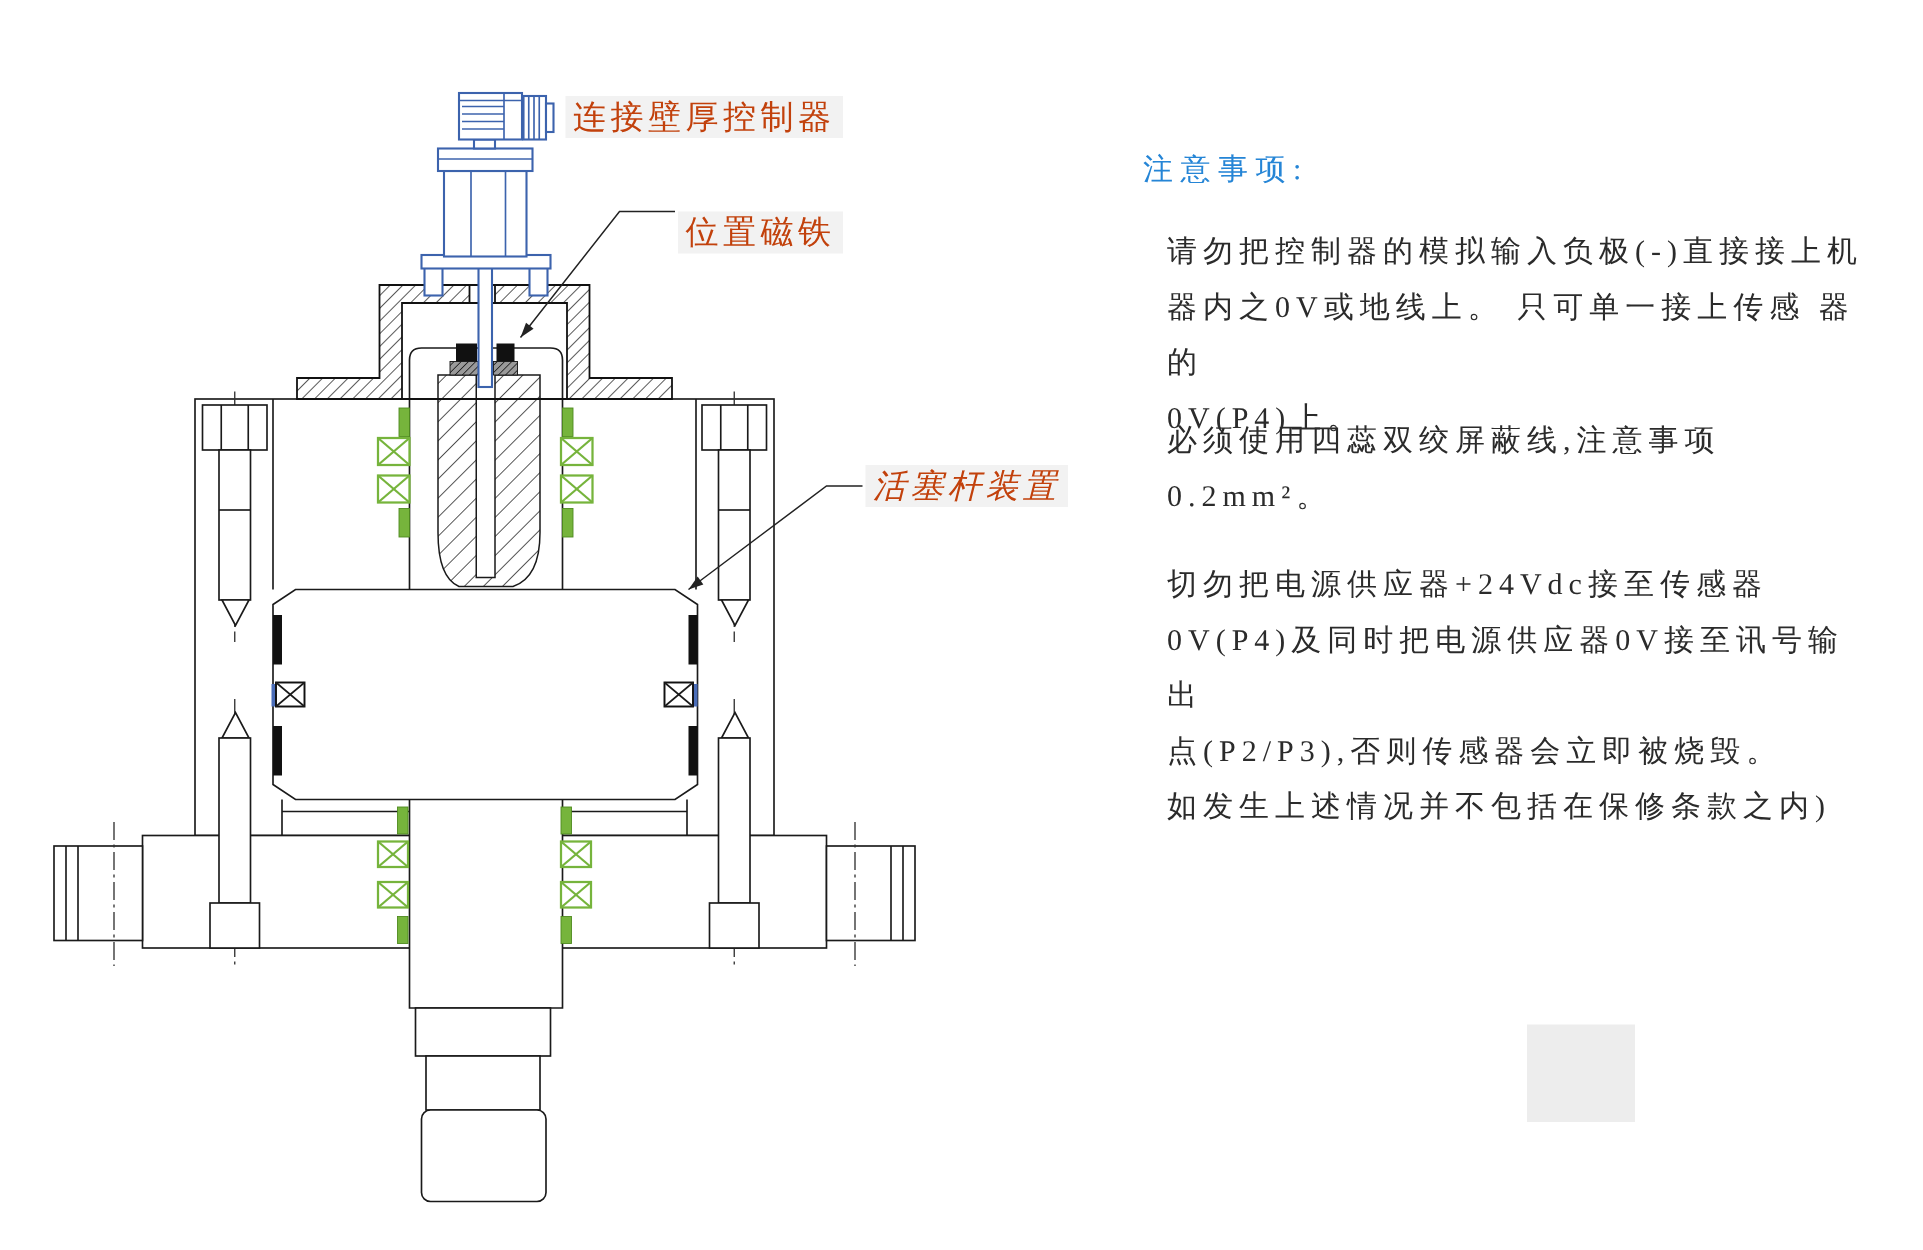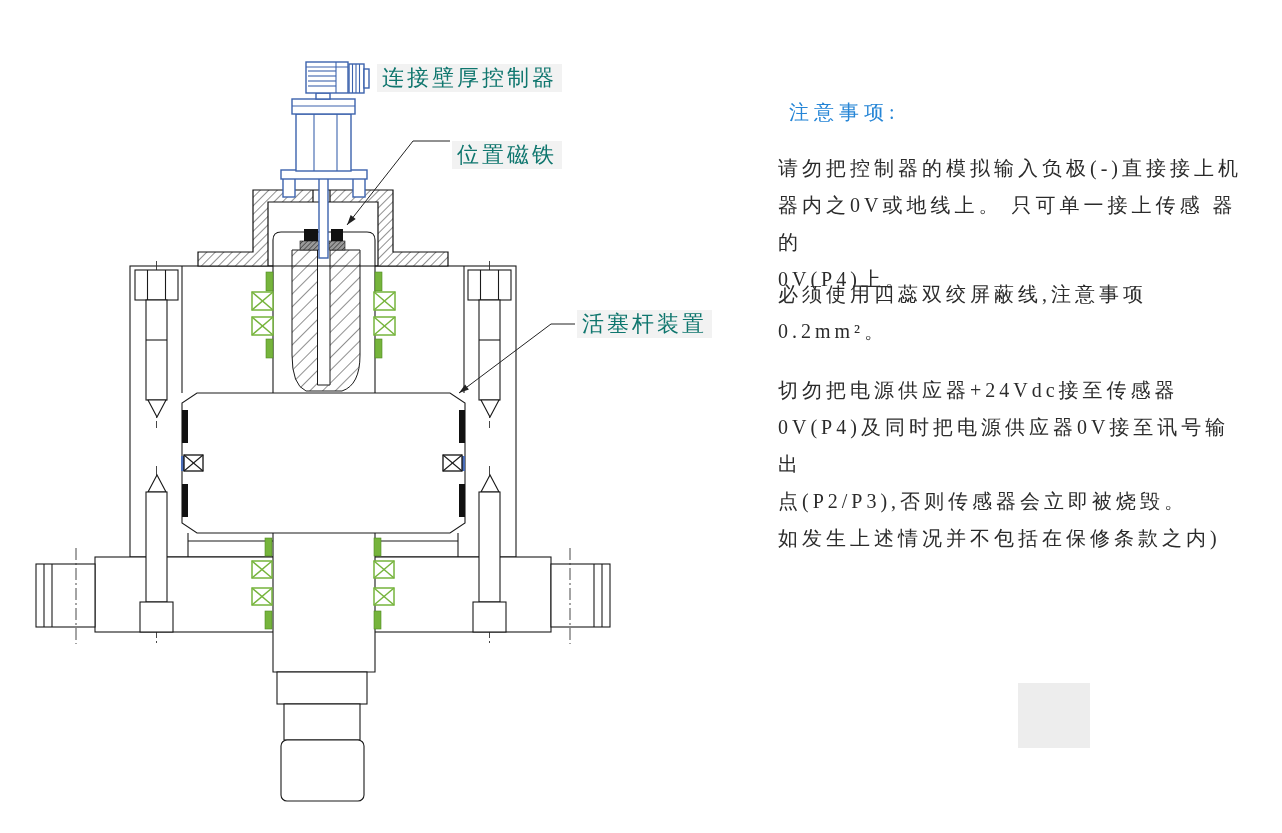--- a/index.html
+++ b/index.html
@@ -9,27 +9,27 @@
     --line:#1a1a1a;
     --text:#2b2b2b;
   }
   html,body{margin:0;padding:0;background:#fff;}
   #stage{
     position:relative;width:1282px;height:833px;background:#ffffff;overflow:hidden;
     font-family:"Liberation Serif","DejaVu Serif",serif;color:var(--text);
   }
   #drawing-svg{position:absolute;left:0;top:0;}
   .callout{
-    position:absolute;font-size:22px;letter-spacing:3px;color:#0f766e;
+    position:absolute;font-size:22px;letter-spacing:3px;color:#c2410c;
     background:#f2f2f2;padding:2px 5px;white-space:nowrap;line-height:1.1;
   }
   .notes{position:absolute;left:760px;top:0;width:470px;}
   .notes-heading{
     position:absolute;left:2px;top:99px;font-size:20px;letter-spacing:5px;
-    color:var(--accent_blue);white-space:nowrap;margin-left:27px;
+    color:var(--accent_blue);white-space:nowrap;
   }
   .note-para{
     position:absolute;left:0;font-size:20px;letter-spacing:4px;line-height:37px;
     color:var(--text);white-space:pre-line;width:470px;margin-left:18px;
   }
   .para-0{top:150px;}
   .para-1{top:276px;}
   .para-2{top:372px;}
   .watermark-box{
     position:absolute;left:1018px;top:683px;width:72px;height:65px;background:#ededed;
@@ -231,21 +231,21 @@
     <g>
       <polyline class="leader" points="450,141 413,141 347,225"></polyline>
       <polygon class="arrow" points="347,225 355.7,219.1 350.7,215.1"></polygon>
       <polyline class="leader" points="575,324 551,324 459,393"></polyline>
       <polygon class="arrow" points="459,393 468.9,389.6 465.1,384.4"></polygon>
     </g>
   </svg>
 
   <div class="callout" style="left:377px;top:64px;">连接壁厚控制器</div>
   <div class="callout" style="left:452px;top:126px;margin-top:15px;">位置磁铁</div>
-  <div class="callout" style="left:577px;top:310px;">活塞杆装置</div>
+  <div class="callout" style="left:577px;top:310px;font-style:italic;">活塞杆装置</div>
 
   <div class="notes">
     <div class="notes-heading">注意事项:</div>
     <div class="note-para para-0">请勿把控制器的模拟输入负极(-)直接接上机
 器内之0V或地线上。 只可单一接上传感 器的
 0V(P4)上。</div>
     <div class="note-para para-1">必须使用四蕊双绞屏蔽线,注意事项
 0.2mm²。</div>
     <div class="note-para para-2">切勿把电源供应器+24Vdc接至传感器
 0V(P4)及同时把电源供应器0V接至讯号输出

